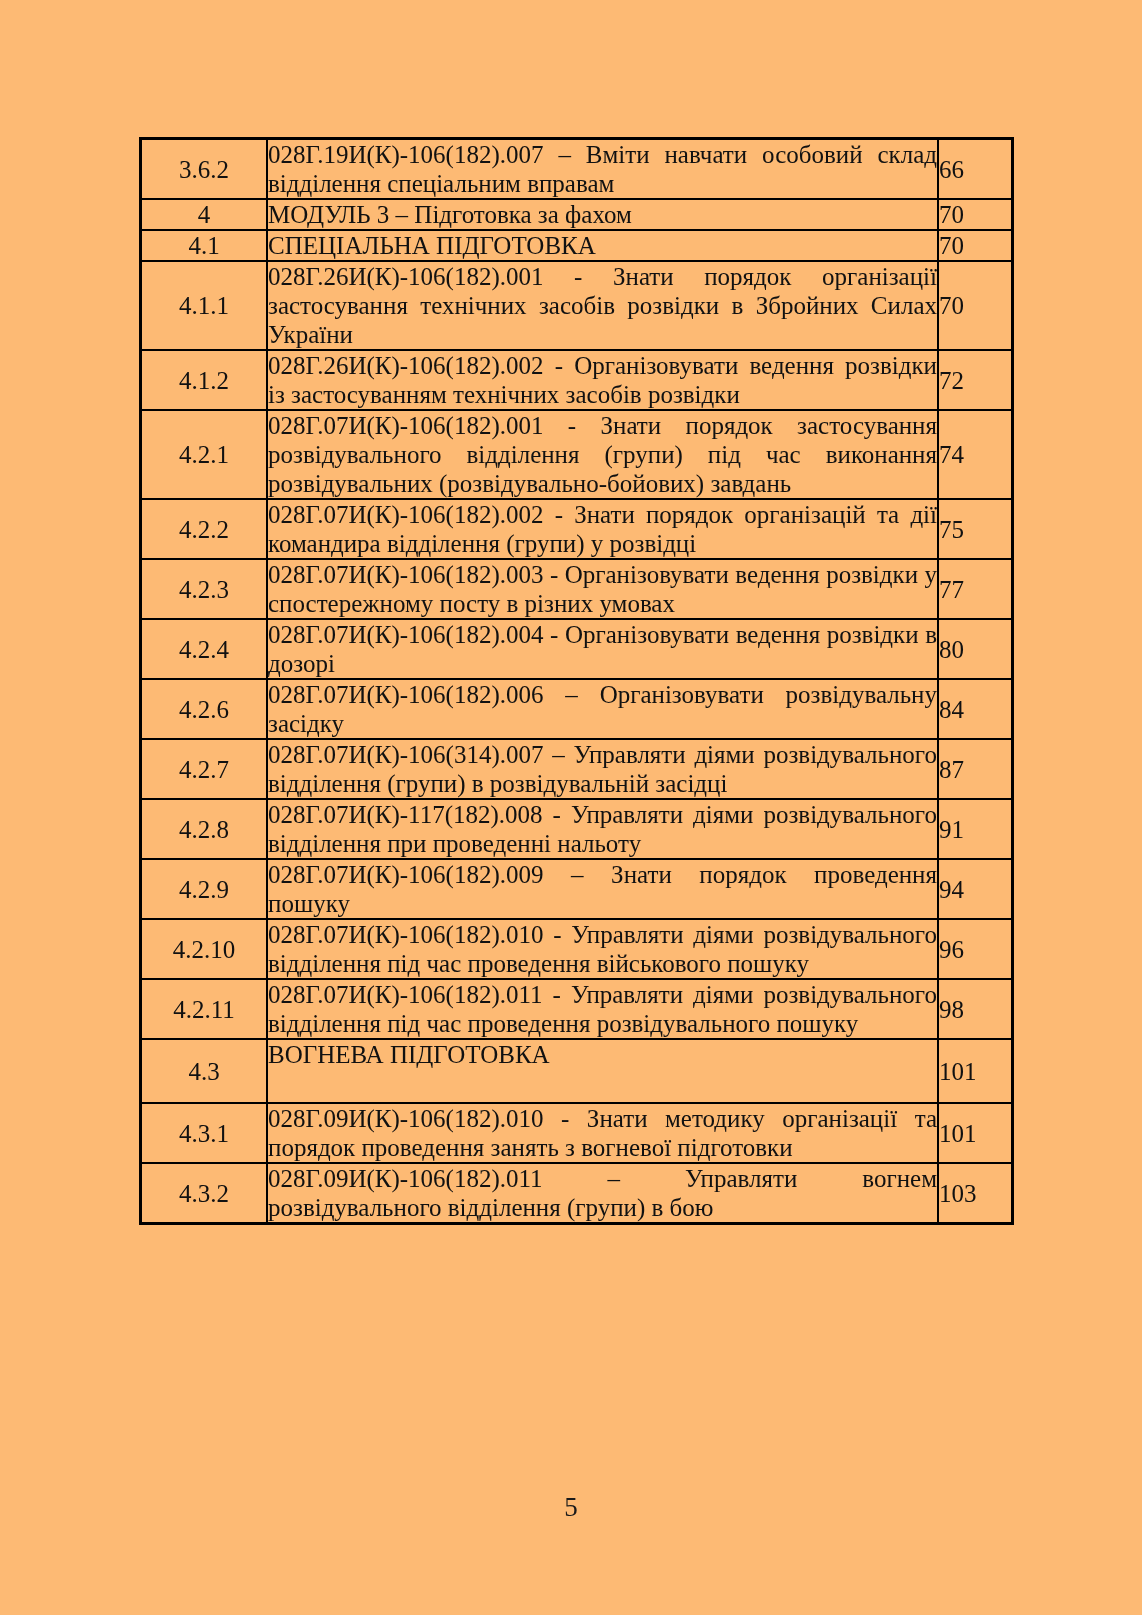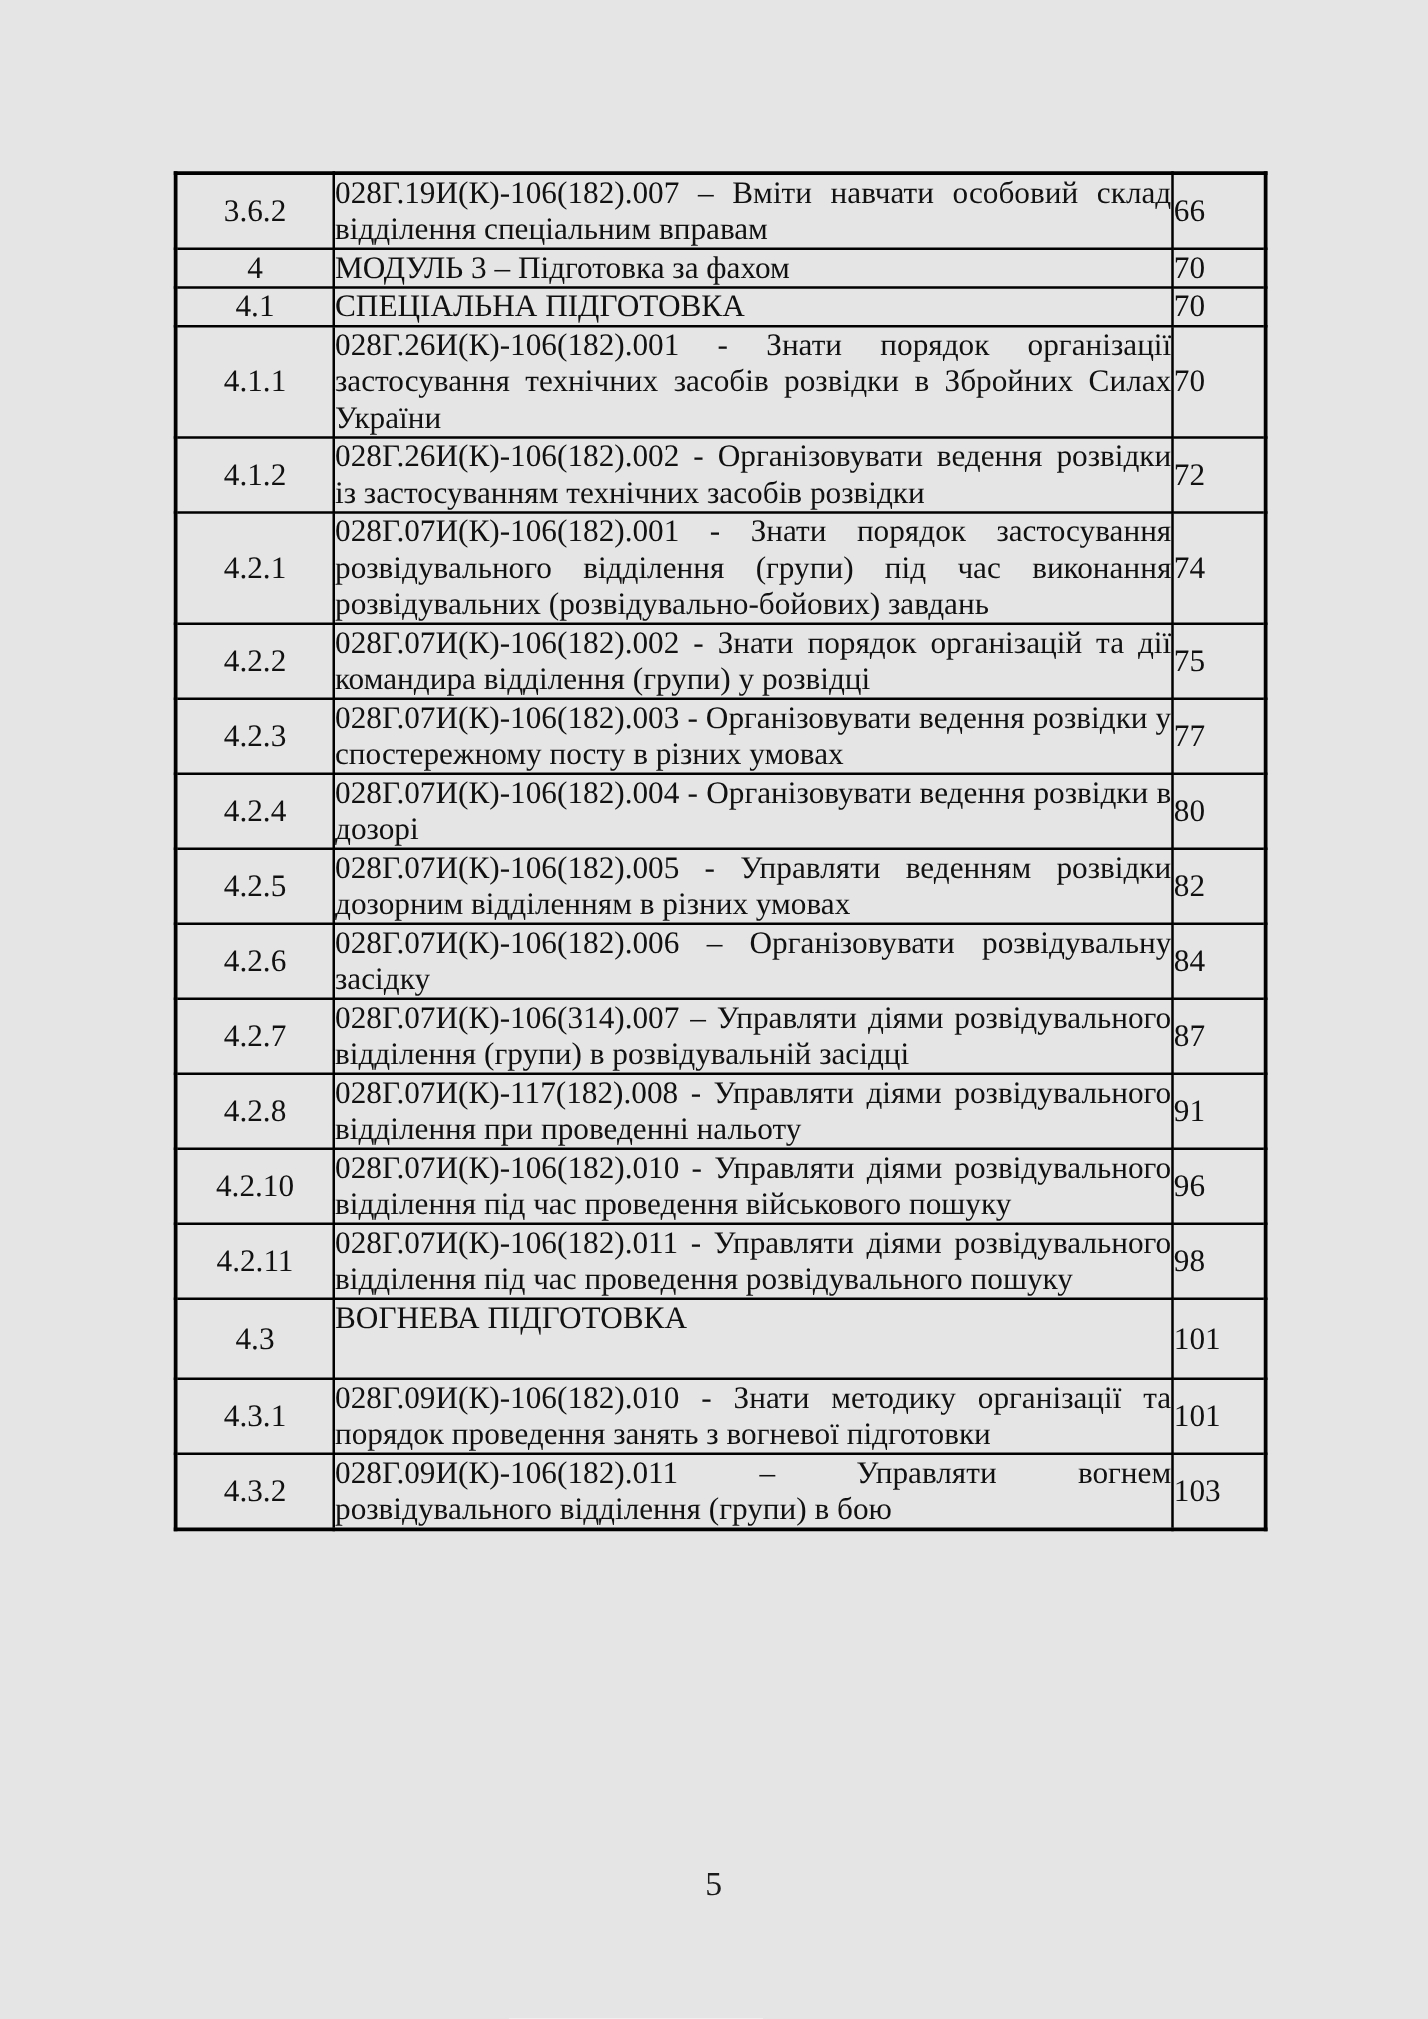--- a/index.html
+++ b/index.html
@@ -4,21 +4,21 @@
 <style>
   html, body {
     margin: 0;
     padding: 0;
     background: #ffffff;
   }
   .page {
     position: relative;
     width: 1142px;
     height: 1615px;
-    background: #e5e5e5;
+    background: #fdba74;
     font-family: "Liberation Serif", serif;
     color: #111111;
     overflow: hidden;
   }
   table.toc {
     position: absolute;
     left: 139px;
     top: 137px;
     width: 871px;
     border-collapse: collapse;
@@ -107,38 +107,38 @@
       <td class="c-num">4.2.3</td>
       <td class="c-desc">028Г.07И(К)-106(182).003 - Організовувати ведення розвідки у спостережному посту в різних умовах</td>
       <td class="c-page">77</td>
     </tr>
         <tr>
       <td class="c-num">4.2.4</td>
       <td class="c-desc">028Г.07И(К)-106(182).004 - Організовувати ведення розвідки в дозорі</td>
       <td class="c-page">80</td>
     </tr>
         <tr>
-      <td class="c-num">4.2.5</td>
-      <td class="c-desc">028Г.07И(К)-106(182).005 - Управляти веденням розвідки дозорним відділенням в різних умовах</td>
-      <td class="c-page">82</td>
-    </tr>
-        <tr>
       <td class="c-num">4.2.6</td>
       <td class="c-desc">028Г.07И(К)-106(182).006 – Організовувати розвідувальну засідку</td>
       <td class="c-page">84</td>
     </tr>
         <tr>
       <td class="c-num">4.2.7</td>
       <td class="c-desc">028Г.07И(К)-106(314).007 – Управляти діями розвідувального відділення (групи) в розвідувальній засідці</td>
       <td class="c-page">87</td>
     </tr>
         <tr>
       <td class="c-num">4.2.8</td>
       <td class="c-desc">028Г.07И(К)-117(182).008 - Управляти діями розвідувального відділення при проведенні нальоту</td>
       <td class="c-page">91</td>
+    </tr>
+        <tr>
+      <td class="c-num">4.2.9</td>
+      <td class="c-desc">028Г.07И(К)-106(182).009 – Знати порядок проведення пошуку</td>
+      <td class="c-page">94</td>
     </tr>
         <tr>
       <td class="c-num">4.2.10</td>
       <td class="c-desc">028Г.07И(К)-106(182).010 - Управляти діями розвідувального відділення під час проведення військового пошуку</td>
       <td class="c-page">96</td>
     </tr>
         <tr>
       <td class="c-num">4.2.11</td>
       <td class="c-desc">028Г.07И(К)-106(182).011 - Управляти діями розвідувального відділення під час проведення розвідувального пошуку</td>
       <td class="c-page">98</td>

